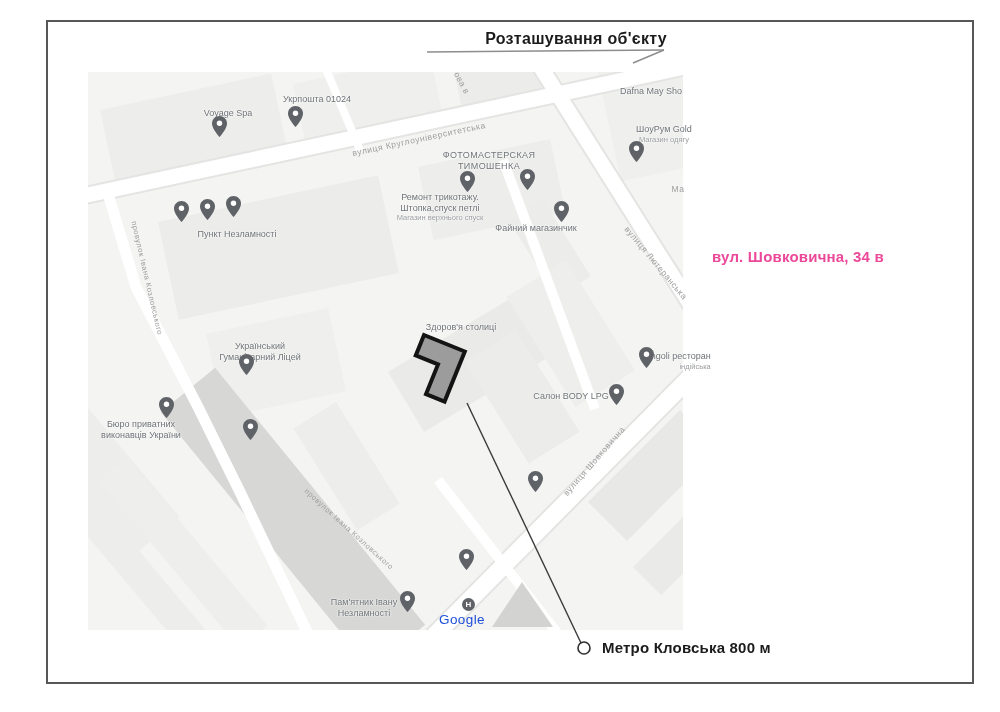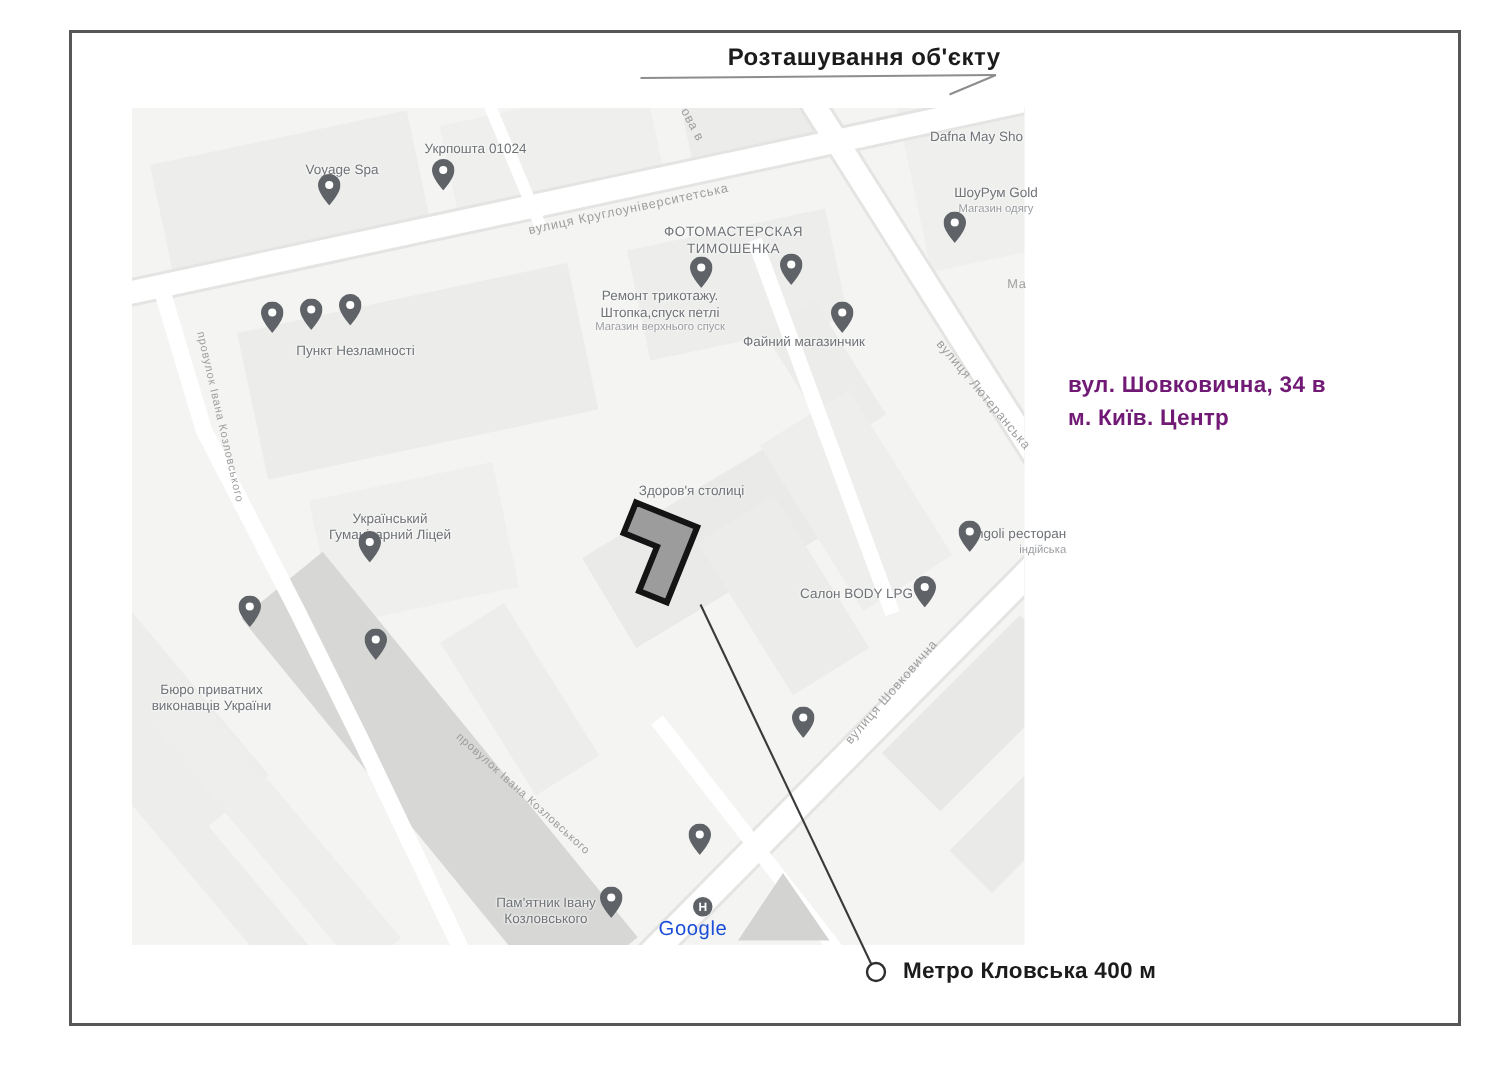--- a/index.html
+++ b/index.html
@@ -10,21 +10,21 @@
   .page-border{
     position:absolute;left:46px;top:20px;width:928px;height:664px;
     border:2px solid #575757;box-sizing:border-box;pointer-events:none;
   }
   .doc-title{
     position:absolute;left:427px;top:30px;width:240px;text-align:right;
     font-size:16px;font-weight:bold;color:#1b1b1b;letter-spacing:.3px;
   }
   .address-block{
     position:absolute;left:712px;top:246px;font-size:15px;font-weight:bold;
-    color:#701a75;line-height:22px;letter-spacing:.2px;
+    color:#ec4899;line-height:22px;letter-spacing:.2px;
   }
   .metro-note{
     position:absolute;left:602px;top:639px;font-size:15px;font-weight:bold;
     color:#1b1b1b;letter-spacing:.2px;
   }
   .map-wrap{
     position:absolute;left:88px;top:72px;width:595px;height:558px;
     background:#f4f4f3;overflow:hidden;
   }
   .lbl{
@@ -52,24 +52,23 @@
 </style>
 </head>
 <body>
 
 <div class="page-border"></div>
 
 <div class="doc-title">Розташування об'єкту</div>
 
 <div class="address-block">
   <div>вул. Шовковична, 34 в</div>
-  <div>м. Київ. Центр</div>
-</div>
-
-<div class="metro-note">Метро Кловська 400 м</div>
+</div>
+
+<div class="metro-note">Метро Кловська 800 м</div>
 
 <div class="map-wrap">
   <svg width="595" height="558" viewBox="0 0 595 558">
     <rect x="0" y="0" width="595" height="558" fill="#f4f4f3"></rect>
 
     <g fill="#ececeb">
       <rect transform="translate(12,38) rotate(-12)" width="175" height="85" fill="#ededec"></rect>
       <rect transform="translate(205,12) rotate(-12)" width="140" height="70" fill="#efefee"></rect>
       <rect transform="translate(365,-5) rotate(-12)" width="90" height="55"></rect>
       <rect transform="translate(508,-8) rotate(-12)" width="95" height="120" fill="#efefee"></rect>
@@ -141,27 +140,27 @@
 <div class="lbl" style="left:461px;top:327px;">Здоров'я столиці</div>
 <div class="lbl" style="left:639px;top:361px;margin-left:36px;">
   <span style="display:block">Rangoli ресторан</span>
   <span class="sub" style="text-align:right">індійська</span>
 </div>
 <div class="lbl" style="left:571px;top:396px;">Салон BODY LPG</div>
 <div class="lbl" style="left:260px;top:351px;">
   <span style="display:block">Український</span>
   <span style="display:block">Гуманітарний Ліцей</span>
 </div>
-<div class="lbl" style="left:141px;top:429px;margin-top:36px;">
+<div class="lbl" style="left:141px;top:429px;">
   <span style="display:block">Бюро приватних</span>
   <span style="display:block">виконавців України</span>
 </div>
 <div class="lbl" style="left:364px;top:607px;">
   <span style="display:block">Пам'ятник Івану</span>
-  <span style="display:block">Козловського</span>
+  <span style="display:block">Незламності</span>
 </div>
 <div class="google-mark">Google</div>
 
 <span class="pin" style="left:212px;top:116px;">
     <svg width="15" height="21" viewBox="0 0 15 21">
       <path d="M7.5 0C3.4 0 0 3.3 0 7.4 0 12.9 7.5 21 7.5 21S15 12.9 15 7.4C15 3.3 11.6 0 7.5 0z" fill="#5f6368"></path>
       <circle cx="7.5" cy="7.3" r="2.7" fill="#fff"></circle>
     </svg>
   </span>
 <span class="pin" style="left:288px;top:106px;">

